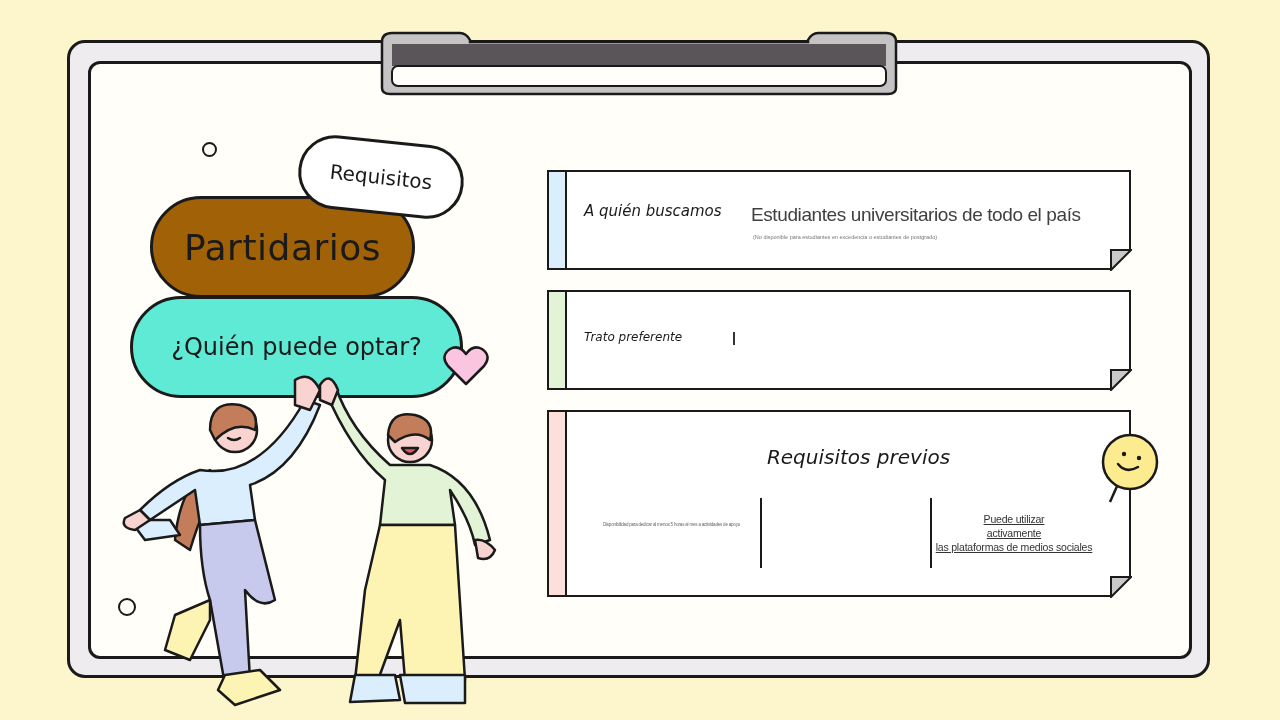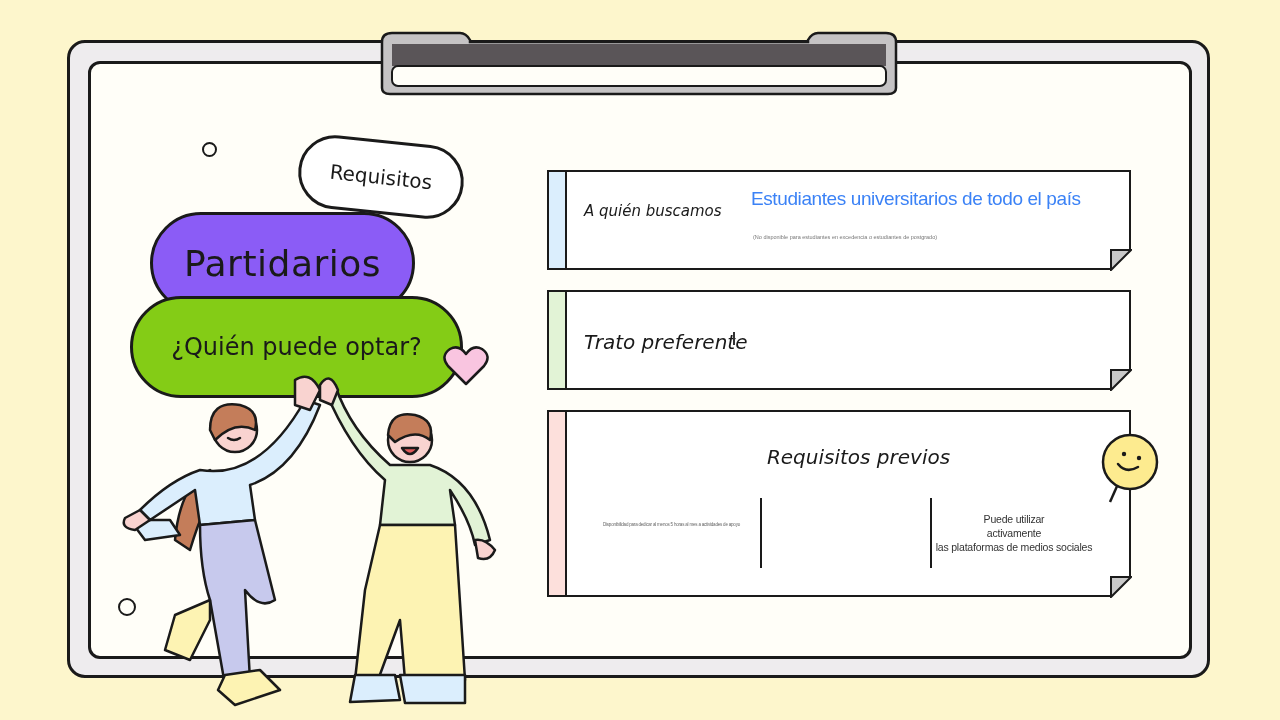--- a/index.html
+++ b/index.html
@@ -17,41 +17,41 @@
       background: #fffef8; border: 3px solid #1a1a1a; border-radius: 12px; box-sizing: border-box;
     }
     .clip { position: absolute; left: 368px; top: 30px; width: 542px; height: 67px; }
     .dot-ring { position: absolute; border: 2.5px solid #1a1a1a; border-radius: 50%; background: #fffef8; box-sizing: border-box; }
 
     .pill {
       position: absolute; border: 3px solid #1a1a1a; border-radius: 60px; box-sizing: border-box;
       display: flex; align-items: center; justify-content: center;
       font-family: "DejaVu Sans", sans-serif; color: #1a1a1a;
     }
-    .pill-partidarios { left: 150px; top: 212px; width: 265px; height: 102px; background: #8b5cf6; font-size: 36px; letter-spacing: 0.5px; }
-    .pill-quien { left: 130px; top: 296px; width: 333px; height: 102px; background: #84cc16; font-size: 24px; }
+    .pill-partidarios { left: 150px; top: 196px; width: 265px; height: 102px; background: #a16207; font-size: 36px; letter-spacing: 0.5px; }
+    .pill-quien { left: 130px; top: 296px; width: 333px; height: 102px; background: #5eead4; font-size: 24px; }
     .pill-req { left: 298px; top: 140px; width: 166px; height: 74px; background: #ffffff; font-size: 20px; transform: rotate(6deg); }
 
     .card {
       position: absolute; left: 547px; width: 584px; background: #ffffff;
       border: 2.5px solid #1a1a1a; box-sizing: border-box;
       clip-path: polygon(0 0, 100% 0, 100% calc(100% - 20px), calc(100% - 20px) 100%, 0 100%);
     }
     .card .stripe { position: absolute; left: 0; top: 0; bottom: 0; width: 16px; border-right: 2.5px solid #1a1a1a; }
     .card-1 { top: 170px; height: 100px; }
     .card-2 { top: 290px; height: 100px; }
     .card-3 { top: 410px; height: 187px; }
     .fold { position: absolute; width: 22px; height: 22px; }
 
     .label-italic { font-family: "DejaVu Sans", sans-serif; font-style: italic; color: #1a1a1a; }
     .c1-label { position: absolute; left: 35px; top: 30px; font-size: 15px; }
-    .c1-value { position: absolute; left: 202px; top: 16px; font-size: 19px; color: #3b82f6; letter-spacing: -0.4px; text-align: right; }
+    .c1-value { position: absolute; left: 202px; top: 32px; font-size: 19px; color: #404040; letter-spacing: -0.4px; text-align: right; }
     .c1-note { position: absolute; left: 204px; top: 62px; font-size: 5.5px; color: #777; }
 
-    .c2-label { position: absolute; left: 35px; top: 38px; font-size: 20px; }
+    .c2-label { position: absolute; left: 35px; top: 38px; font-size: 12px; }
     .c2-sep { position: absolute; left: 184px; top: 40px; width: 1.5px; height: 13px; background: #333; }
     .c2-value { position: absolute; left: 200px; top: 41px; font-size: 12.5px; color: #1a1a1a; letter-spacing: -0.3px; }
 
     .c3-title { position: absolute; left: 0; right: 0; top: 33px; text-align: center; font-size: 20px; padding-left: 39px; }
     .c3-col { position: absolute; top: 100px; font-size: 10.5px; color: #333; text-align: center; line-height: 14px; letter-spacing: -0.2px; }
     .c3-col1 { left: 30px; width: 185px; top: 110px; font-size: 4.5px; color: #666; line-height: 6px; white-space: nowrap; }
     .c3-col2 { left: 213px; width: 166px; }
     .c3-col3 { left: 385px; width: 160px; }
     .c3-div { position: absolute; top: 86px; width: 2px; height: 70px; background: #1a1a1a; }
 
@@ -106,21 +106,21 @@
 <svg class="fold" style="left:1110px;top:369px;" viewBox="0 0 22 22">
   <path d="M1 21 L21 1 L1 1 Z" fill="#c9c9c9" stroke="#1a1a1a" stroke-width="2"></path>
 </svg>
 
 <div class="card card-3">
   <div class="stripe" style="background:#fde0dc;"></div>
   <div class="label-italic c3-title">Requisitos previos</div>
   <div class="c3-col c3-col1">Disponibilidad para dedicar al menos 5 horas al mes a actividades de apoyo</div>
   <div class="c3-div" style="left:211px;"></div>
   <div class="c3-div" style="left:381px;"></div>
-  <div class="c3-col c3-col3" style="white-space:pre-line;">Puede utilizar
+  <div class="c3-col c3-col3" style="white-space:pre-line;text-decoration:underline;">Puede utilizar
 activamente
 las plataformas de medios sociales</div>
 </div>
 <svg class="fold" style="left:1110px;top:576px;" viewBox="0 0 22 22">
   <path d="M1 21 L21 1 L1 1 Z" fill="#c9c9c9" stroke="#1a1a1a" stroke-width="2"></path>
 </svg>
 
 <svg class="smiley" viewBox="0 0 64 75">
   <line x1="20" y1="52" x2="12" y2="70" stroke="#1a1a1a" stroke-width="2.5"></line>
   <circle cx="32" cy="30" r="27" fill="#fdeb8f" stroke="#1a1a1a" stroke-width="2.5"></circle>

